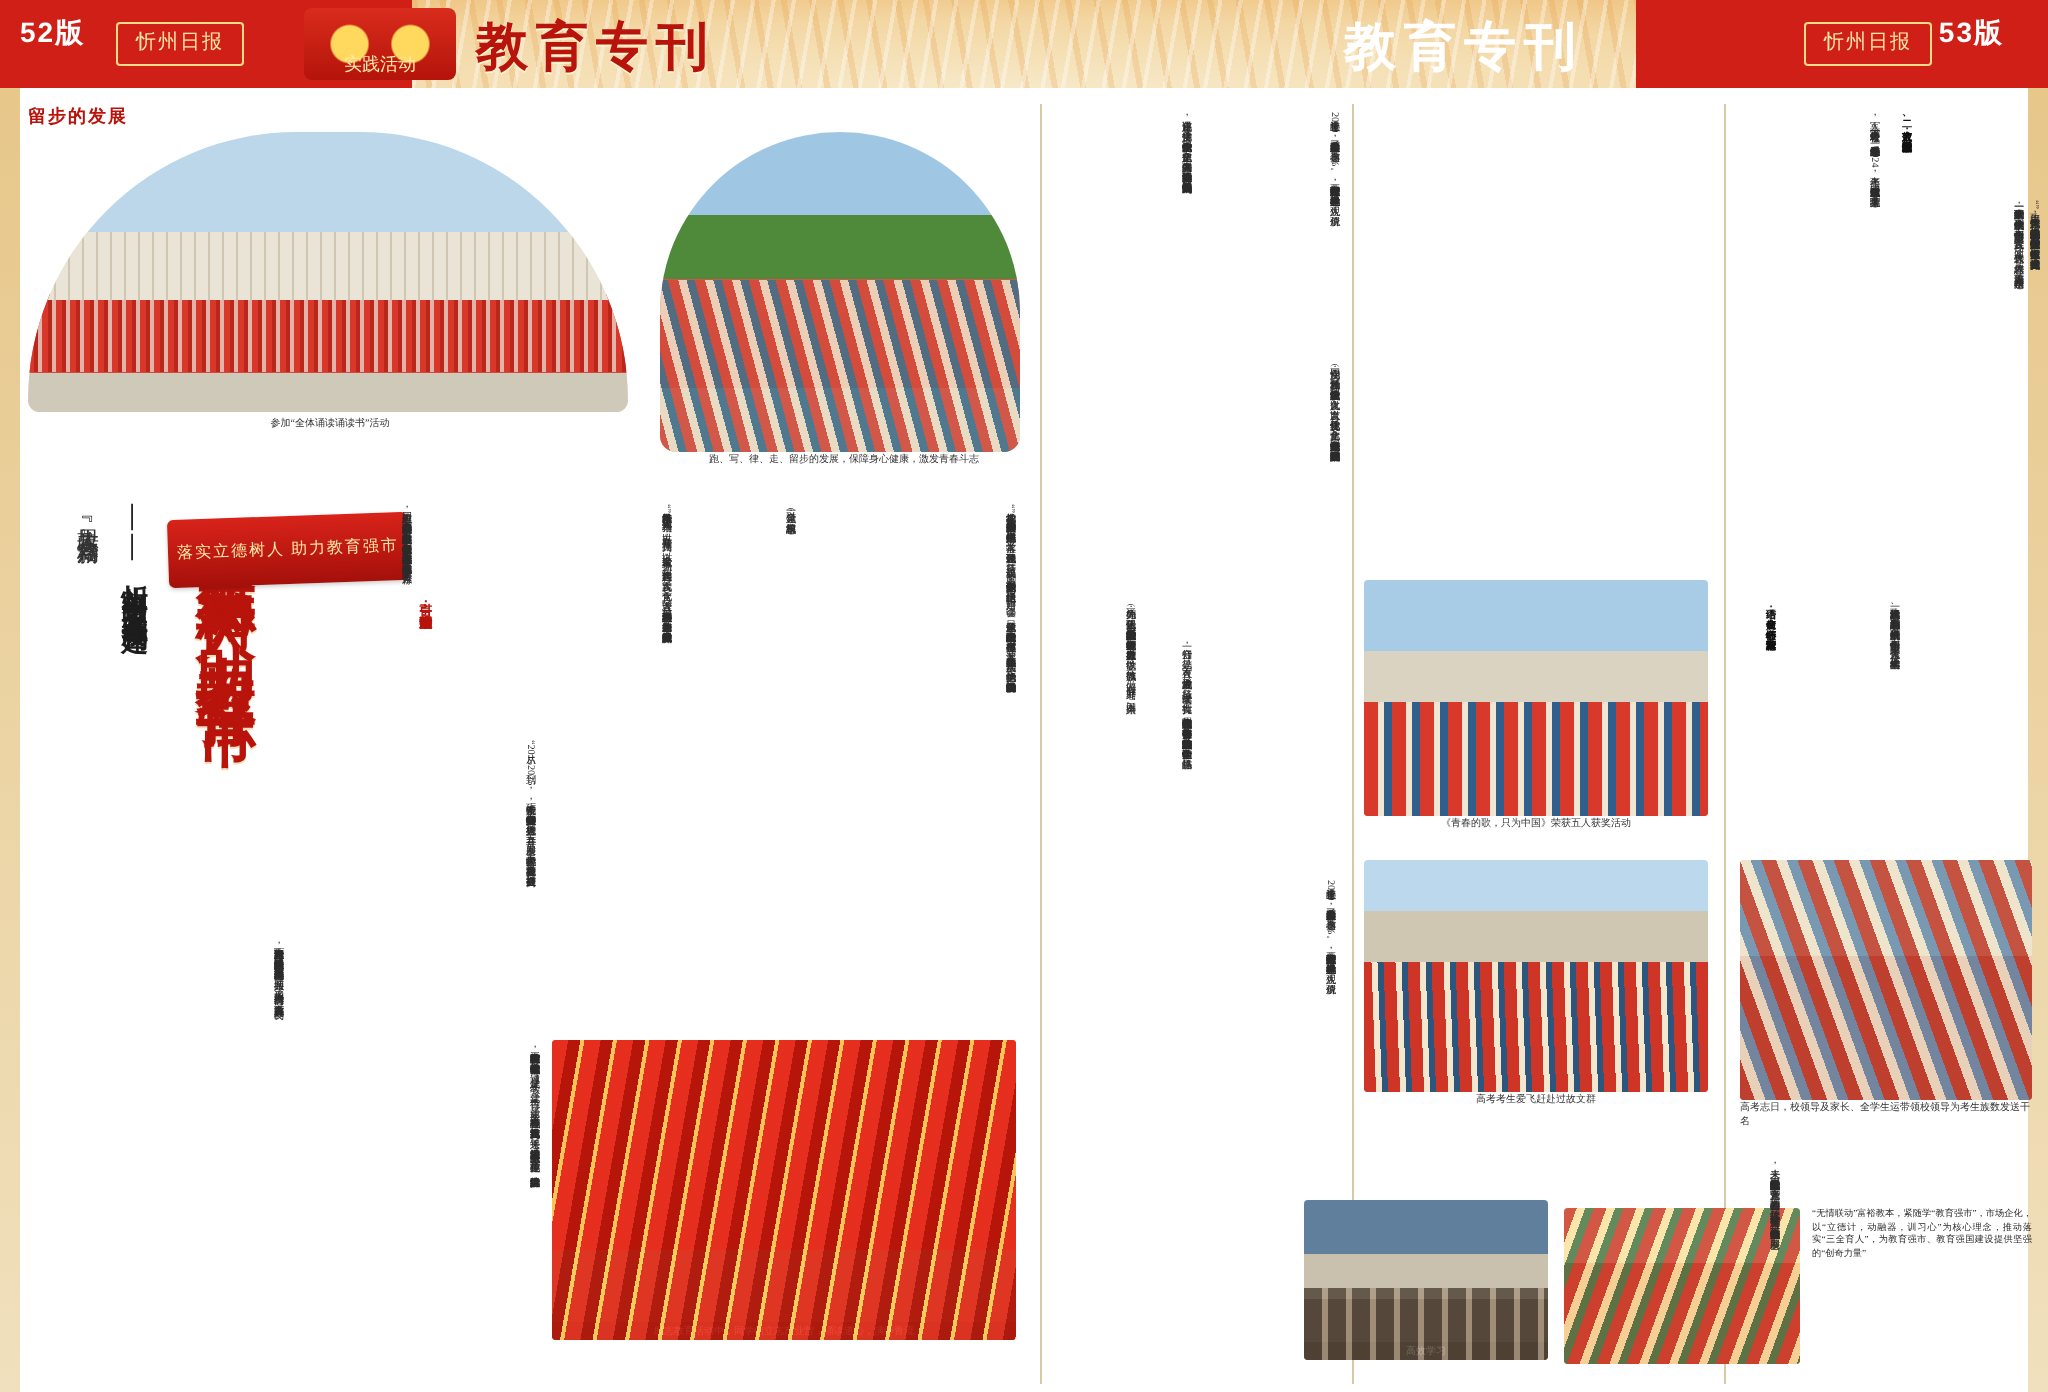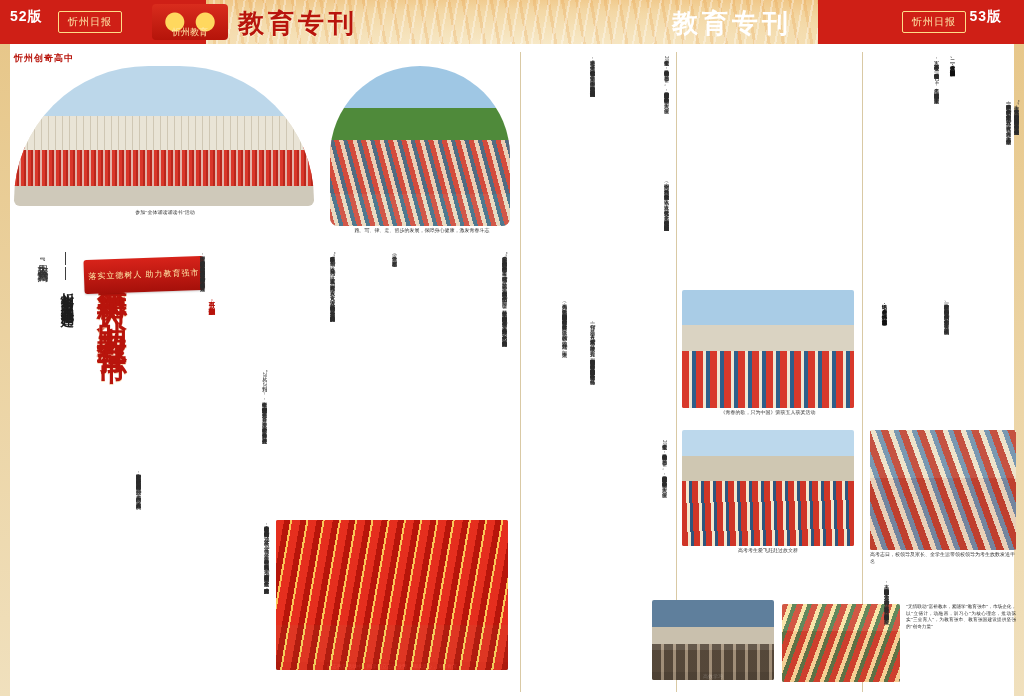--- a/index.html
+++ b/index.html
@@ -206,33 +206,33 @@
 <div class="page">
 
   <div class="banner">
     <div class="redblock l"></div>
     <div class="redblock r"></div>
     <div class="pagenum l">52版</div>
     <div class="pagenum r">53版</div>
     <div class="masthead-sm l">忻州日报</div>
     <div class="masthead-sm r">忻州日报</div>
     <div class="emblem">
-        <span>忻州教育</span>
+        <span>实践活动</span>
       </div>
     <div class="banner-title center">教育专刊</div>
     <div class="banner-title right">教育专刊</div>
   </div>
 
   <div class="edge l"></div>
   <div class="edge r"></div>
   <div class="vdiv" style="left:520px"></div>
   <div class="vdiv" style="left:676px"></div>
   <div class="vdiv" style="left:862px"></div>
 
-  <div class="lbl-top">忻州创奇高中</div>
+  <div class="lbl-top">留步的发展</div>
 
   <div class="photo ph-campus" style="left:14px;top:66px;width:300px;height:140px;border-radius:140px 140px 6px 6px;"></div>
   <div class="cap-out" style="left:60px;top:210px;width:210px;">参加“全体诵读诵读书”活动</div>
 
   <div class="photo ph-run" style="left:330px;top:66px;width:180px;height:160px;border-radius:90px 90px 8px 8px;"></div>
   <div class="cap-out" style="left:334px;top:228px;width:176px;">跑、写、律、走、留步的发展，保障身心健康，激发青春斗志</div>
 
   <div class="bighead">
     <div class="main">落实立德树人  助力教育强市</div>
     <div class="sub">——忻州创奇高中五维联动构建</div>

